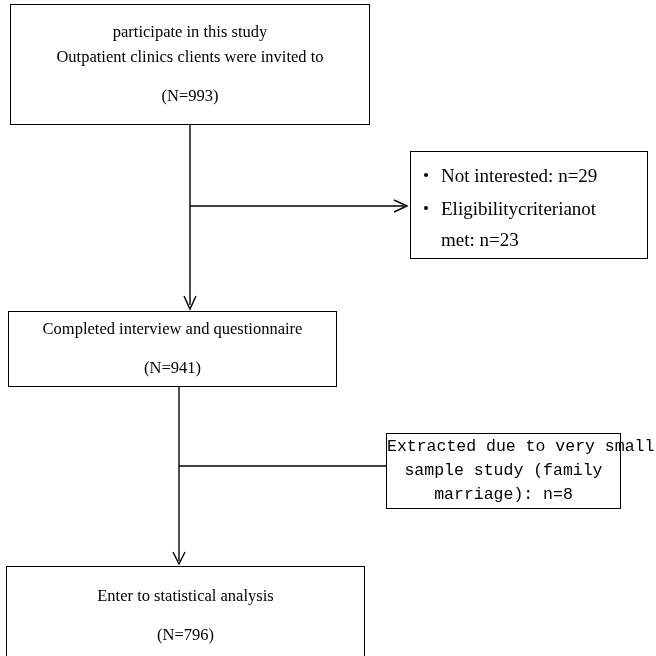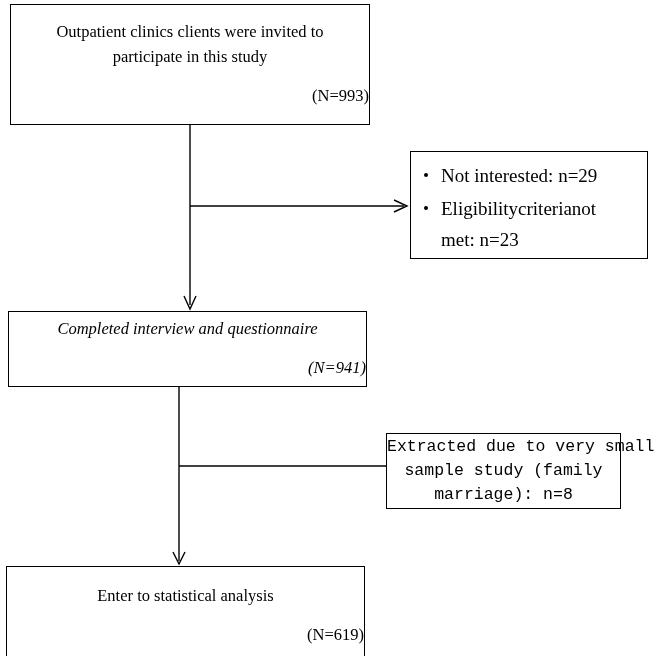--- a/index.html
+++ b/index.html
@@ -28,26 +28,25 @@
   }
   .node .line {
     display: block;
     text-align: center;
     font-size: 16.5px;
     line-height: 1.5;
     white-space: nowrap;
   }
   .node .line.spacer-above {
     margin-top: 14px;
-    text-align: right;
   }
 
   
   #box-enrolled      { left: 10px;  top: 4px;   width: 360px; height: 121px; }
-  #box-completed     { left: 8px;   top: 311px; width: 359px; height: 76px; font-style: italic;  }
+  #box-completed     { left: 8px;   top: 311px; width: 329px; height: 76px;  }
   #box-analysis      { left: 6px;   top: 566px; width: 359px; height: 100px;  }
 
   
   #box-excluded-1    { left: 410px; top: 151px; width: 238px; height: 108px;
                        justify-content: flex-start; padding-top: 9px; }
   #box-excluded-2    { left: 386px; top: 433px; width: 235px; height: 76px; font-family: Liberation Mono, monospace; }
 
   
   ul.bullets {
     list-style: none;
@@ -128,22 +127,22 @@
 
     <line x1="179" y1="387" x2="179" y2="561"></line>
 
     <line x1="179" y1="466" x2="404" y2="466"></line>
     <polyline class="arrowhead" points="394,460 407,466 394,472"></polyline>
 
     <polyline class="arrowhead" points="173,552 179,564 185,552"></polyline>
   </svg>
 
   <div class="node" id="box-enrolled">
+    <span class="line">participate in this study</span>
     <span class="line">Outpatient clinics clients were invited to</span>
-    <span class="line">participate in this study</span>
     <span class="line spacer-above">(N=993)</span>
   </div>
 
   <div class="node" id="box-excluded-1">
     <ul class="bullets">
       <li>
         <span class="bullet-dot"></span>
         <span class="txt">Not interested: n=29</span>
       </li>
       <li class="justified">
@@ -166,16 +165,16 @@
   </div>
 
   <div class="node centered-lines" id="box-excluded-2">
     <span class="line">Extracted due to very small</span>
     <span class="line">sample study (family</span>
     <span class="line">marriage): n=8</span>
   </div>
 
   <div class="node" id="box-analysis">
     <span class="line">Enter to statistical analysis</span>
-    <span class="line spacer-above">(N=619)</span>
+    <span class="line spacer-above">(N=796)</span>
   </div>
 
 </div>
 
 </body></html>

